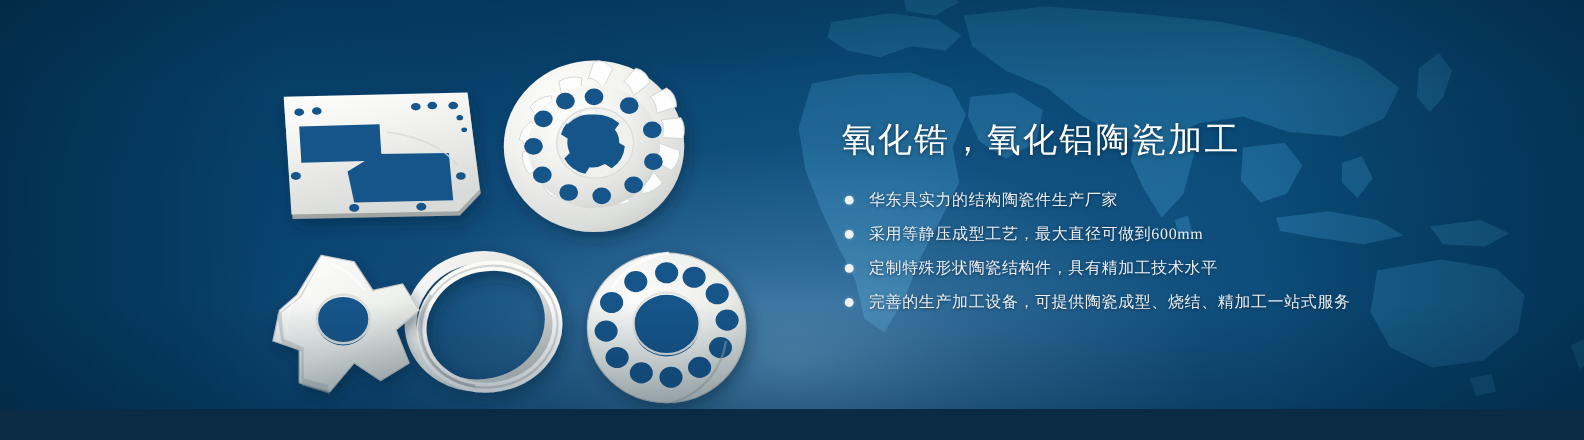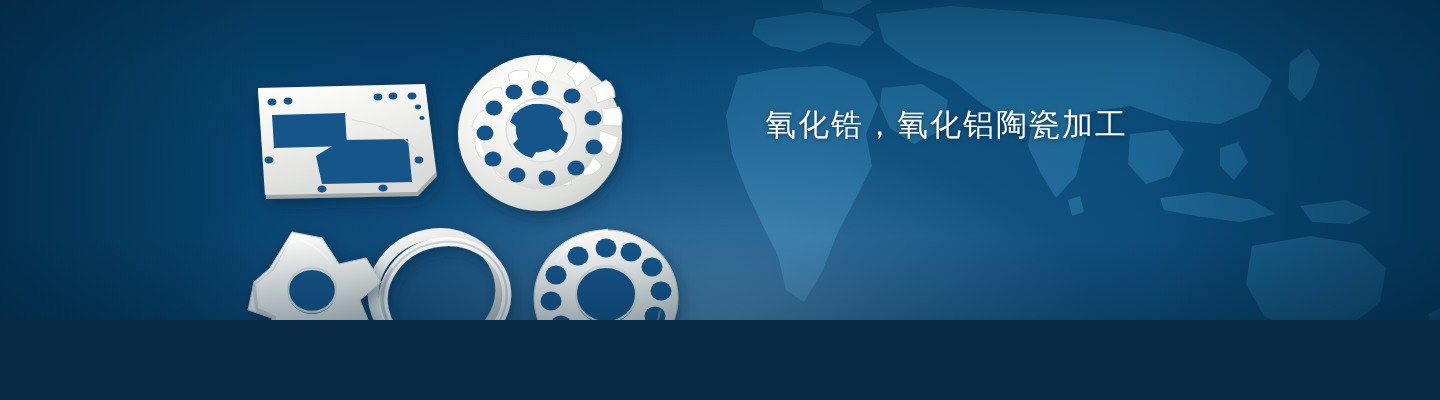--- a/index.html
+++ b/index.html
@@ -3,23 +3,23 @@
 <meta charset="utf-8">
 <style>
   html, body {
     margin: 0;
     padding: 0;
     background: #0b2a44;
   }
   #banner {
     position: relative;
     width: 1440px;
-    height: 320px;
+    height: 372px;
     overflow: hidden;
-    font-family: Liberation Mono, monospace;
+    font-family: Liberation Serif, serif;
     background: #06436f;
   }
 
   
   .bg-base {
     position: absolute;
     inset: 0;
     background:
       radial-gradient(ellipse 820px 430px at 720px 330px,
           rgba(86,142,183,0.95) 0%,
@@ -300,15 +300,33 @@
 
       <path d="M556 262 a72 68 0 0 1 52 -32" stroke="#ffffff" stroke-width="2.6" fill="none" opacity="0.75"></path>
       <path d="M660 310 a72 68 0 0 1 -48 56" stroke="#a9aeab" stroke-width="2.2" fill="none" opacity="0.5"></path>
     </g>
   </svg>
 
   <div class="bg-vignette"></div>
 
   <div class="text-col">
     <h1 class="headline">氧化锆，氧化铝陶瓷加工</h1>
+    <ul class="bullets">
+      <li class="bullet">
+        <span class="bullet-dot"></span>
+        <span class="bullet-text">华东具实力的结构陶瓷件生产厂家</span>
+      </li>
+      <li class="bullet">
+        <span class="bullet-dot"></span>
+        <span class="bullet-text">采用等静压成型工艺，最大直径可做到600mm</span>
+      </li>
+      <li class="bullet">
+        <span class="bullet-dot"></span>
+        <span class="bullet-text">定制特殊形状陶瓷结构件，具有精加工技术水平</span>
+      </li>
+      <li class="bullet">
+        <span class="bullet-dot"></span>
+        <span class="bullet-text">完善的生产加工设备，可提供陶瓷成型、烧结、精加工一站式服务</span>
+      </li>
+    </ul>
   </div>
 
 </div>
 
 </body></html>

